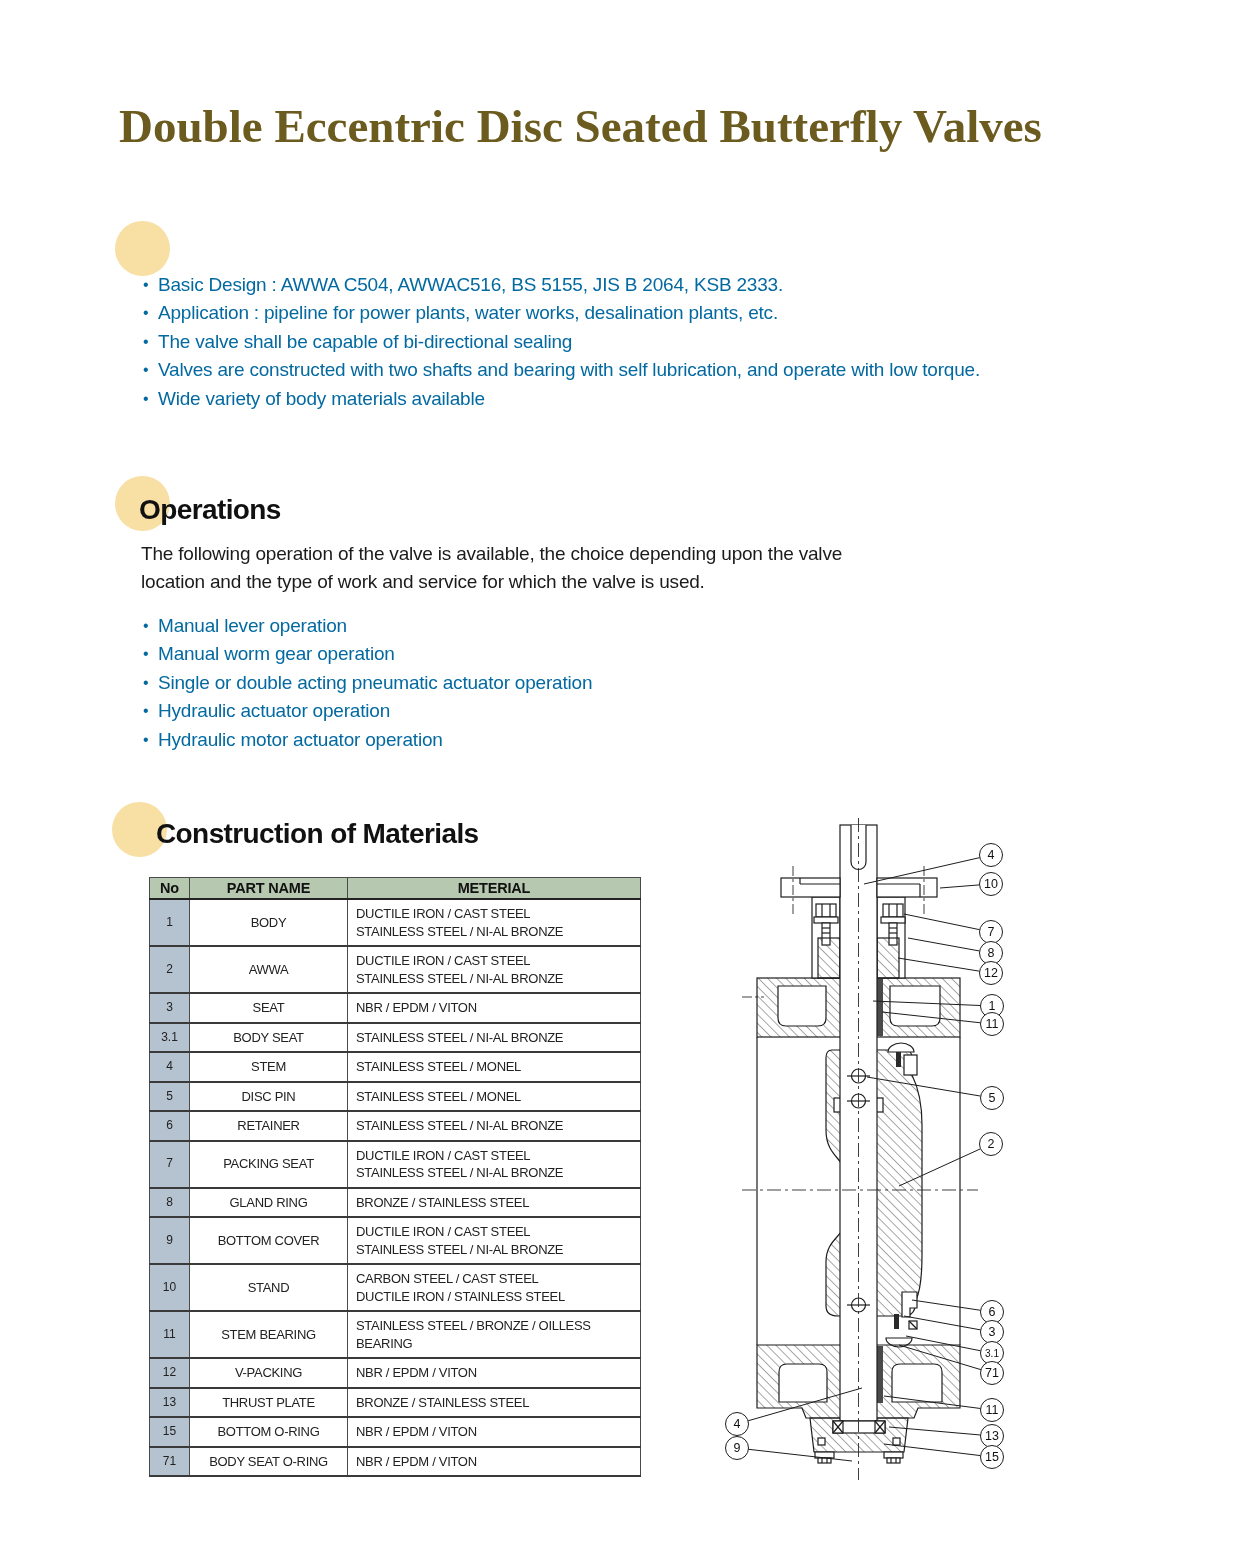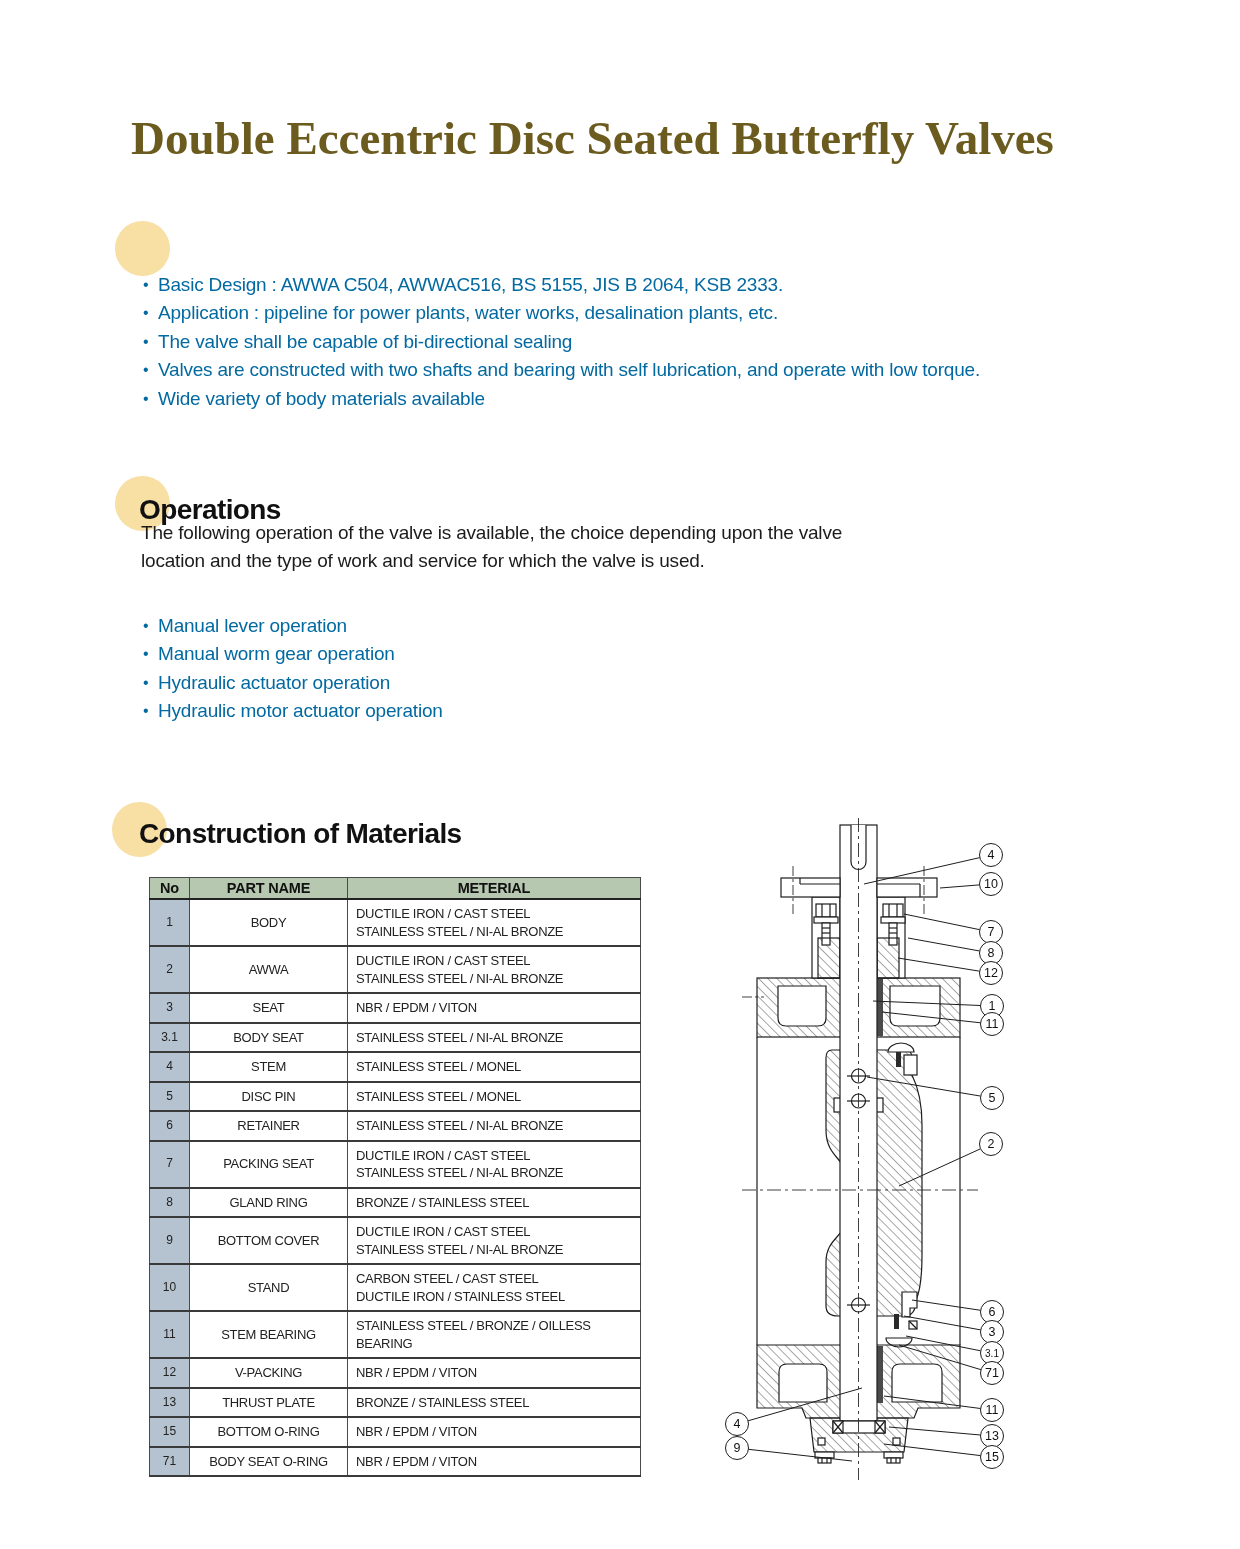--- a/index.html
+++ b/index.html
@@ -1,44 +1,44 @@
 <!DOCTYPE html>
 <html><head>
 <meta charset="utf-8">
 <style>
   html,body{margin:0;padding:0;background:#ffffff;}
   .page{
     position:relative;width:1240px;height:1549px;background:#ffffff;overflow:hidden;
     font-family:"Liberation Sans",sans-serif;color:#1a1a1a;
   }
   h1.title{
-    position:absolute;left:119px;top:99px;margin:12px;white-space:nowrap;
+    position:absolute;left:119px;top:99px;margin:0;white-space:nowrap;
     font-family:"Liberation Serif",serif;font-weight:700;font-size:47px;color:#6b5b1e;
   }
   .accent-dot{position:absolute;width:55px;height:55px;border-radius:50%;background:#f8dfa4;}
   #dot-schema{left:115px;top:221px;}
   #dot-operations{left:115px;top:476px;}
   #dot-construction{left:112px;top:802px;}
   h2.sec-h{
     position:absolute;margin:0;font-size:28px;font-weight:700;letter-spacing:-0.6px;
     white-space:nowrap;color:#111;
   }
   #h-schema{left:139px;top:239px;}
   #h-operations{left:139px;top:494px;}
-  #h-construction{left:139px;top:818px;}
+  #h-construction{left:156px;top:818px;}
   ul.bullets{position:absolute;margin:0;padding:0;list-style:none;}
   #ul-schema{left:141px;top:271px;}
   #ul-operations{left:141px;top:612px;}
   ul.bullets li{
     position:relative;padding-left:17px;font-size:19px;line-height:28.4px;
     letter-spacing:-0.2px;white-space:nowrap;color:#0369a1;
   }
   ul.bullets li::before{content:"\2022";position:absolute;left:2px;top:0;font-size:16px;}
   p.intro{
-    position:absolute;left:141px;top:519px;margin:0;width:712px;
+    position:absolute;left:141px;top:540px;margin:0;width:712px;
     font-size:19px;line-height:28px;letter-spacing:-0.2px;color:#1b1b1b;
   }
   table.materials{
     position:absolute;left:149px;top:877px;width:491px;border-collapse:collapse;table-layout:fixed;
   }
   table.materials th{
     background:#b7c8b0;border:1px solid #4a4a4a;border-bottom:2px solid #222;
     font-size:14.5px;font-weight:700;padding:2px 4px;letter-spacing:-0.2px;color:#111;
   }
   table.materials td{
@@ -67,20 +67,21 @@
       <li>Wide variety of body materials available</li>
     </ul>
 
   <span class="accent-dot" id="dot-operations"></span>
   <h2 class="sec-h" id="h-operations">Operations</h2>
   <p class="intro">The following operation of the valve is available, the choice depending upon the valve location and the type of work and service for which the valve is used.</p>
   <ul class="bullets" id="ul-operations">
 
   <li>Manual lever operation</li>
       <li>Manual worm gear operation</li>
+      <li>Single or double acting pneumatic actuator operation</li>
       <li>Hydraulic actuator operation</li>
       <li>Hydraulic motor actuator operation</li>
     </ul>
 
   <span class="accent-dot" id="dot-construction"></span>
   <h2 class="sec-h" id="h-construction">Construction of Materials</h2>
 
   <table class="materials">
     <colgroup>
         <col style="width:40px">

